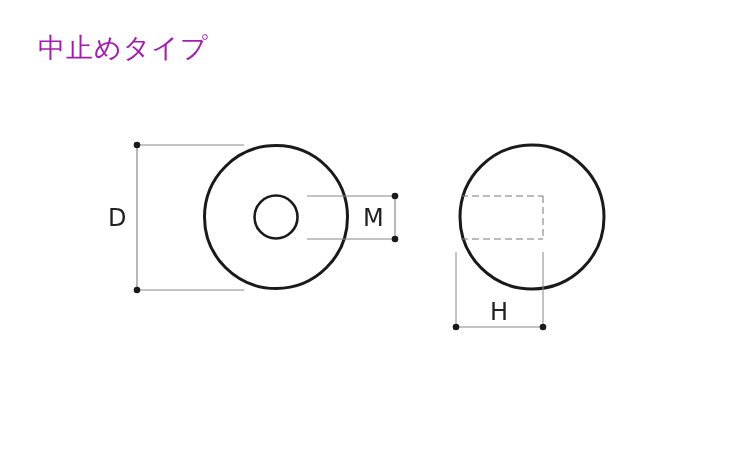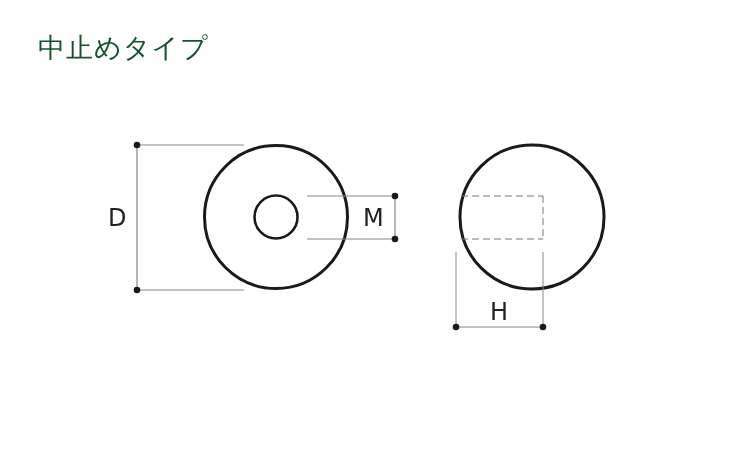--- a/index.html
+++ b/index.html
@@ -1,17 +1,17 @@
 <!DOCTYPE html>
 <html><head>
   <meta charset="utf-8">
   <style>
     html, body { margin: 0; padding: 0; background: #ffffff; }
     body { width: 750px; height: 450px; overflow: hidden; position: relative; font-family: "DejaVu Sans", sans-serif; }
-    .title { position: absolute; left: 38px; top: 30px; font-size: 27px; color: #14532d; letter-spacing: 1px; font-family: "DejaVu Sans", sans-serif; }
+    .title { position: absolute; left: 38px; top: 30px; font-size: 27px; color: #a21caf; letter-spacing: 1px; font-family: "DejaVu Sans", sans-serif; }
     svg { position: absolute; left: 0; top: 0; }
     .lbl { font-family: "DejaVu Sans", sans-serif; font-size: 24px; fill: #222; }
   </style>
 </head>
 <body>
 
 <div class="title">中止めタイプ</div>
 
 <svg width="750" height="450" viewBox="0 0 750 450">
 

